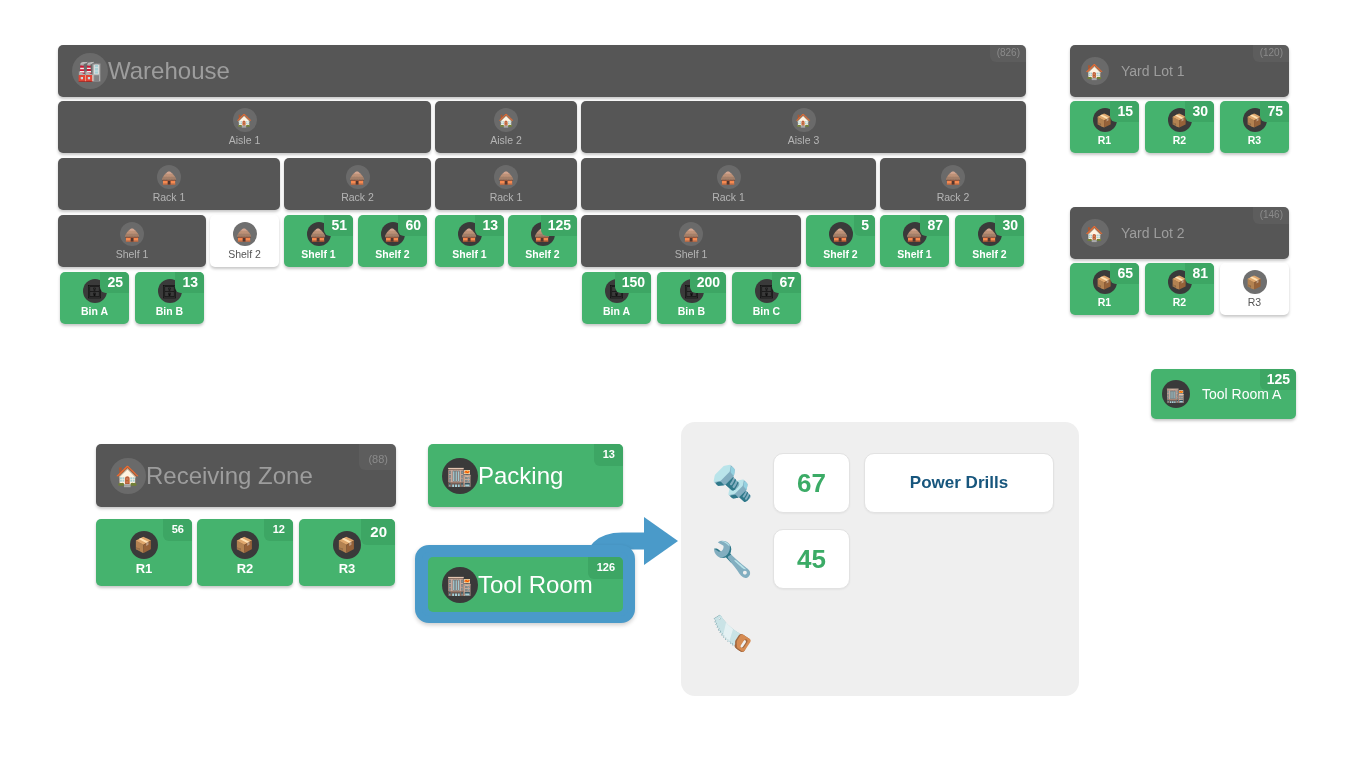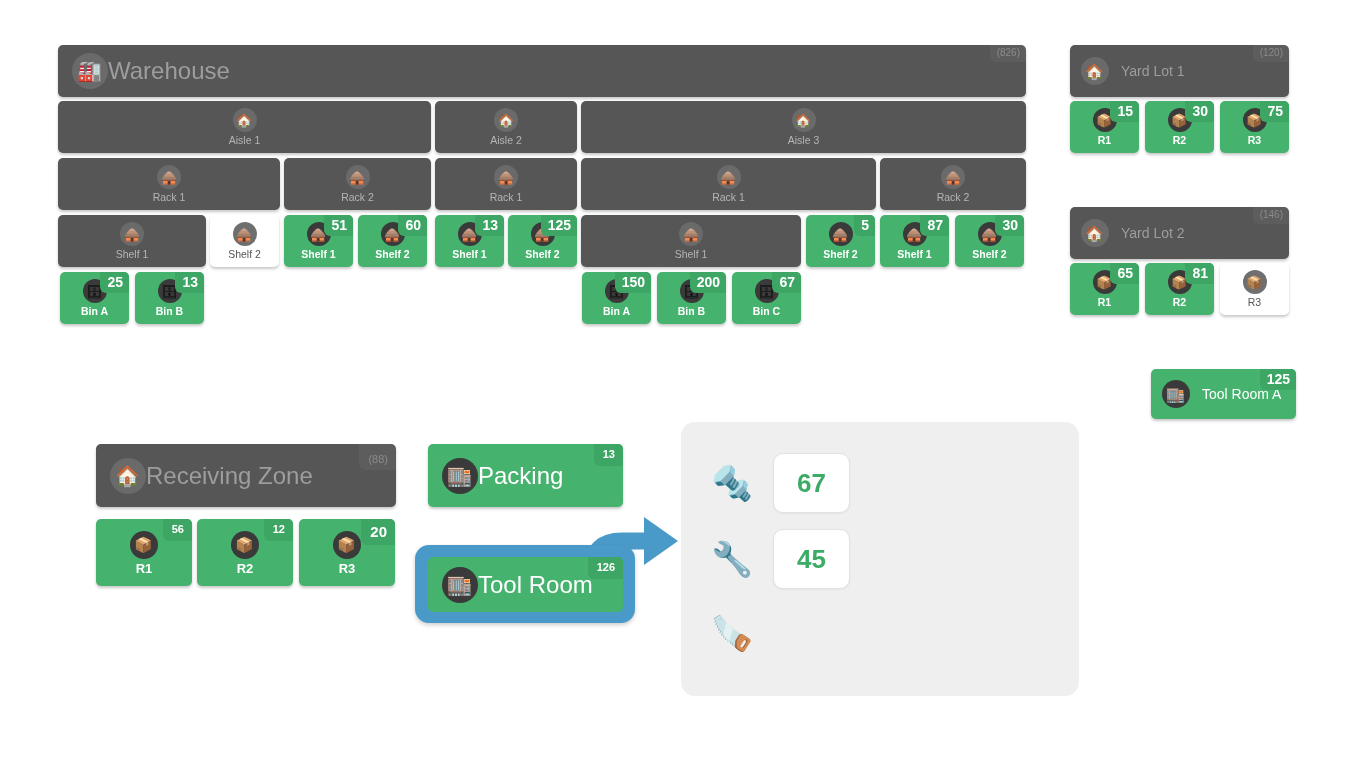--- a/index.html
+++ b/index.html
@@ -496,20 +496,21 @@
   </div>
 
   <div class="detail-panel" style="left:681px;top:422px;width:398px;height:274px;">
   </div>
 
   <div class="detail-row" style="left:705px;top:453px;">
     <span class="detail-ico">
         <span class="ico-glyph">🔩</span>
       </span>
     <span class="detail-count">67</span>
+    <span class="detail-name">Power Drills</span>
   </div>
 
   <div class="detail-row" style="left:705px;top:529px;">
     <span class="detail-ico">
         <span class="ico-glyph">🔧</span>
       </span>
     <span class="detail-count">45</span>
   </div>
 
   <div class="detail-row" style="left:705px;top:605px;">

